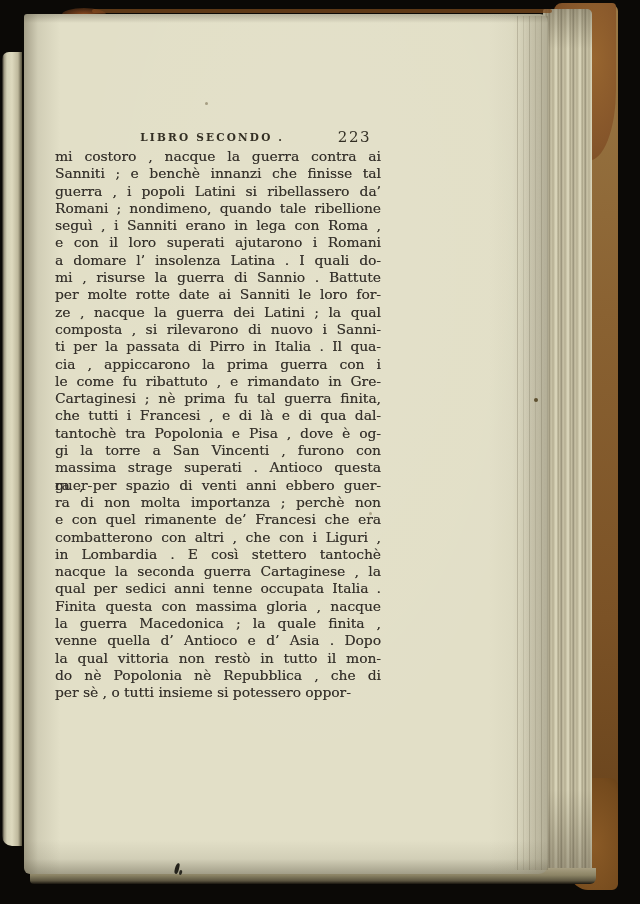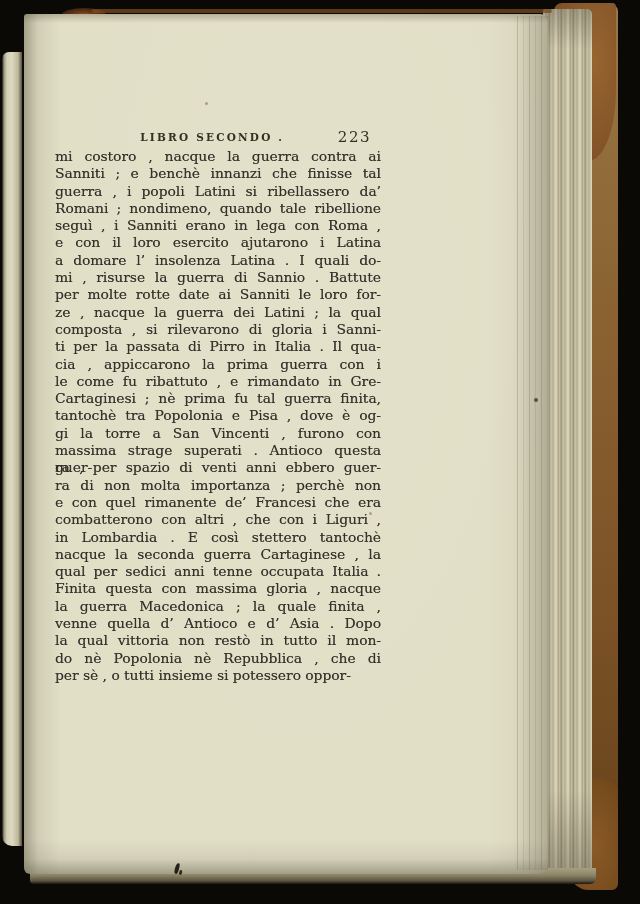--- a/index.html
+++ b/index.html
@@ -139,30 +139,31 @@
       <span class="title">LIBRO SECONDO .</span>
       <span class="pagenum">223</span>
     </div>
 
     <div class="text-block">
         <div class="text-line">mi costoro , nacque la guerra contra ai</div>
         <div class="text-line">Sanniti ; e benchè innanzi che finisse tal</div>
         <div class="text-line">guerra , i popoli Latini si ribellassero da’</div>
         <div class="text-line">Romani ; nondimeno, quando tale ribellione</div>
         <div class="text-line">seguì , i Sanniti erano in lega con Roma ,</div>
-        <div class="text-line">e con il loro esercito ajutarono i Latina</div>
+        <div class="text-line">e con il loro superati ajutarono i Romani</div>
         <div class="text-line">a domare l’ insolenza Latina . I quali do-</div>
         <div class="text-line">mi , risurse la guerra di Sannio . Battute</div>
         <div class="text-line">per molte rotte date ai Sanniti le loro for-</div>
         <div class="text-line">ze , nacque la guerra dei Latini ; la qual</div>
-        <div class="text-line">composta , si rilevarono di gloria i Sanni-</div>
+        <div class="text-line">composta , si rilevarono di nuovo i Sanni-</div>
         <div class="text-line">ti per la passata di Pirro in Italia . Il qua-</div>
         <div class="text-line">cia , appiccarono la prima guerra con i</div>
         <div class="text-line">le come fu ribattuto , e rimandato in Gre-</div>
         <div class="text-line">Cartaginesi ; nè prima fu tal guerra finita,</div>
+        <div class="text-line">che tutti i Francesi , e di là e di qua dal-</div>
         <div class="text-line">tantochè tra Popolonia e Pisa , dove è og-</div>
         <div class="text-line">gi la torre a San Vincenti , furono con</div>
         <div class="text-line">massima strage superati . Antioco questa guer-</div>
         <div class="text-line">ra , per spazio di venti anni ebbero guer-</div>
         <div class="text-line">ra di non molta importanza ; perchè non</div>
         <div class="text-line">e con quel rimanente de’ Francesi che era</div>
         <div class="text-line">combatterono con altri , che con i Liguri ,</div>
         <div class="text-line">in Lombardia . E così stettero tantochè</div>
         <div class="text-line">nacque la seconda guerra Cartaginese , la</div>
         <div class="text-line">qual per sedici anni tenne occupata Italia .</div>

